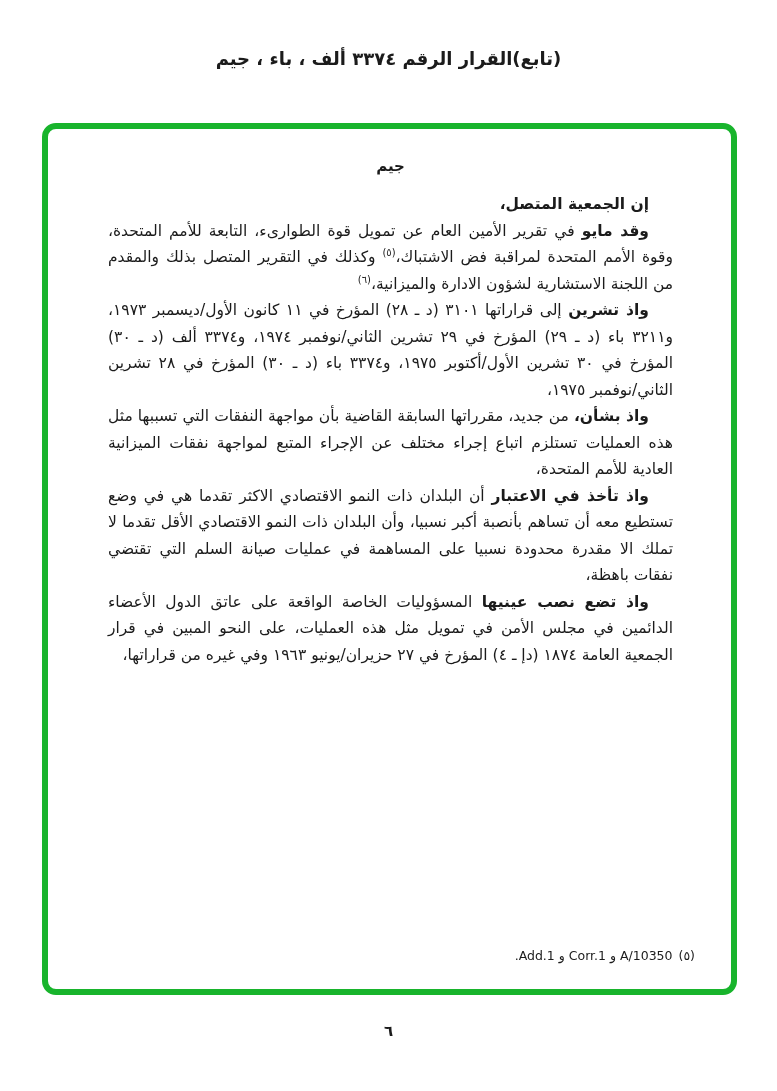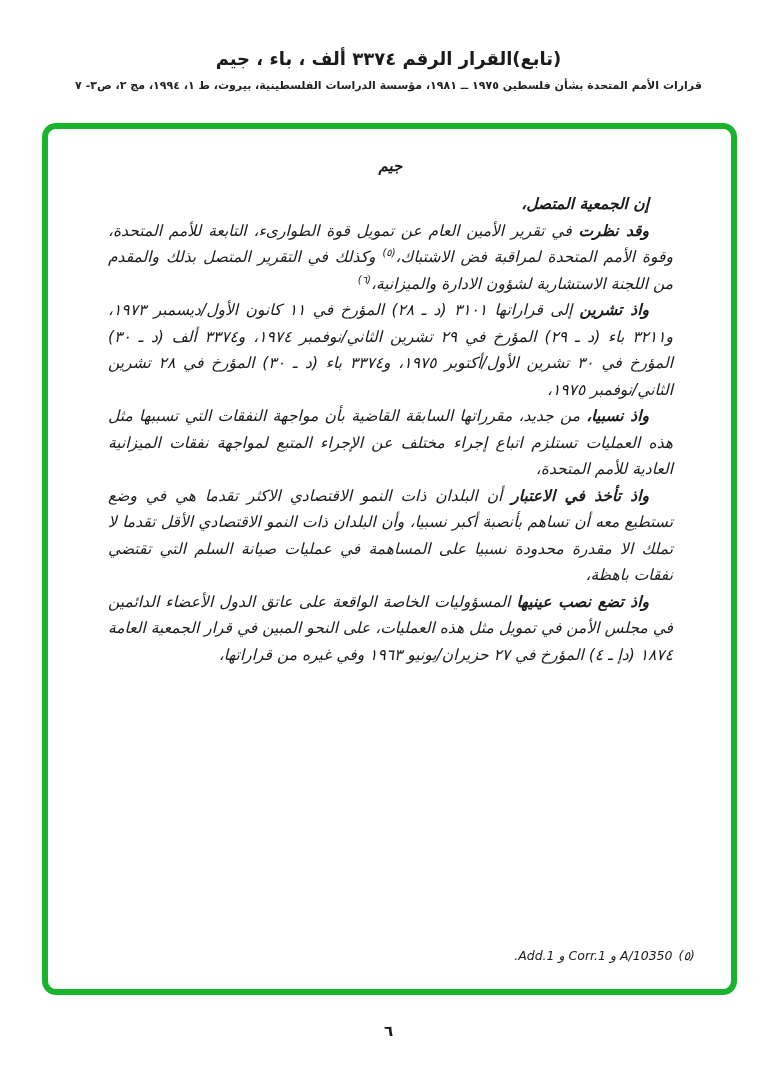--- a/index.html
+++ b/index.html
@@ -78,36 +78,35 @@
     text-align: center;
     font-size: 15px;
     font-weight: bold;
   }
 </style>
 </head>
 <body>
 
 <header class="header">
   <div class="header-title">(تابع)القرار الرقم ٣٣٧٤ ألف ، باء ، جيم</div>
-  <div class="header-citation">قرارات الأمم المتحدة بشأن فلسطين ١٩٧٥ ــ ١٩٨١، مؤسسة الدراسات الفلسطينية، بيروت، ط ١، ١٩٩٤، مج ٢، ص٣- ٧</div>
 </header>
 
-<div class="frame" style="border-color: rgb(24, 180, 44); font-style: italic;">
+<div class="frame" style="border-color: rgb(24, 180, 44);">
   <div class="frame-content">
 
     <div class="section-heading">جيم</div>
 
     <p class="doc-paragraph"><span class="lead">إن الجمعية المتصل،</span></p>
 
-    <p class="doc-paragraph"><span class="lead">وقد نظرت</span><span> في تقرير الأمين العام عن تمويل قوة الطوارىء، التابعة للأمم المتحدة، وقوة الأمم المتحدة لمراقبة فض الاشتباك،</span><span class="fn-ref">(٥)</span><span> وكذلك في التقرير المتصل بذلك والمقدم من اللجنة الاستشارية لشؤون الادارة والميزانية،</span><span class="fn-ref">(٦)</span></p>
+    <p class="doc-paragraph"><span class="lead">وقد مايو</span><span> في تقرير الأمين العام عن تمويل قوة الطوارىء، التابعة للأمم المتحدة، وقوة الأمم المتحدة لمراقبة فض الاشتباك،</span><span class="fn-ref">(٥)</span><span> وكذلك في التقرير المتصل بذلك والمقدم من اللجنة الاستشارية لشؤون الادارة والميزانية،</span><span class="fn-ref">(٦)</span></p>
 
 
     <p class="doc-paragraph"><span class="lead">واذ تشرين</span><span> إلى قراراتها ٣١٠١ (د ـ ٢٨) المؤرخ في ١١ كانون الأول/ديسمبر ١٩٧٣، و٣٢١١ باء (د ـ ٢٩) المؤرخ في ٢٩ تشرين الثاني/نوفمبر ١٩٧٤، و٣٣٧٤ ألف (د ـ ٣٠) المؤرخ في ٣٠ تشرين الأول/أكتوبر ١٩٧٥، و٣٣٧٤ باء (د ـ ٣٠) المؤرخ في ٢٨ تشرين الثاني/نوفمبر ١٩٧٥،</span></p>
 
-    <p class="doc-paragraph"><span class="lead">واذ نسبيا،</span><span> من جديد، مقرراتها السابقة القاضية بأن مواجهة النفقات التي تسببها مثل هذه العمليات تستلزم اتباع إجراء مختلف عن الإجراء المتبع لمواجهة نفقات الميزانية العادية للأمم المتحدة،</span></p>
+    <p class="doc-paragraph"><span class="lead">واذ بشأن،</span><span> من جديد، مقرراتها السابقة القاضية بأن مواجهة النفقات التي تسببها مثل هذه العمليات تستلزم اتباع إجراء مختلف عن الإجراء المتبع لمواجهة نفقات الميزانية العادية للأمم المتحدة،</span></p>
 
     <p class="doc-paragraph"><span class="lead">واذ تأخذ في الاعتبار</span><span> أن البلدان ذات النمو الاقتصادي الاكثر تقدما هي في وضع تستطيع معه أن تساهم بأنصبة أكبر نسبيا، وأن البلدان ذات النمو الاقتصادي الأقل تقدما لا تملك الا مقدرة محدودة نسبيا على المساهمة في عمليات صيانة السلم التي تقتضي نفقات باهظة،</span></p>
 
     <p class="doc-paragraph"><span class="lead">واذ تضع نصب عينيها</span><span> المسؤوليات الخاصة الواقعة على عاتق الدول الأعضاء الدائمين في مجلس الأمن في تمويل مثل هذه العمليات، على النحو المبين في قرار الجمعية العامة ١٨٧٤ (دإ ـ ٤) المؤرخ في ٢٧ حزيران/يونيو ١٩٦٣ وفي غيره من قراراتها،</span></p>
 
   </div>
 
   <div class="footnotes">
     <div class="footnote-line"><span class="footnote-marker">(٥)</span><span>A/10350 و Corr.1 و Add.1.</span></div>
   </div>

